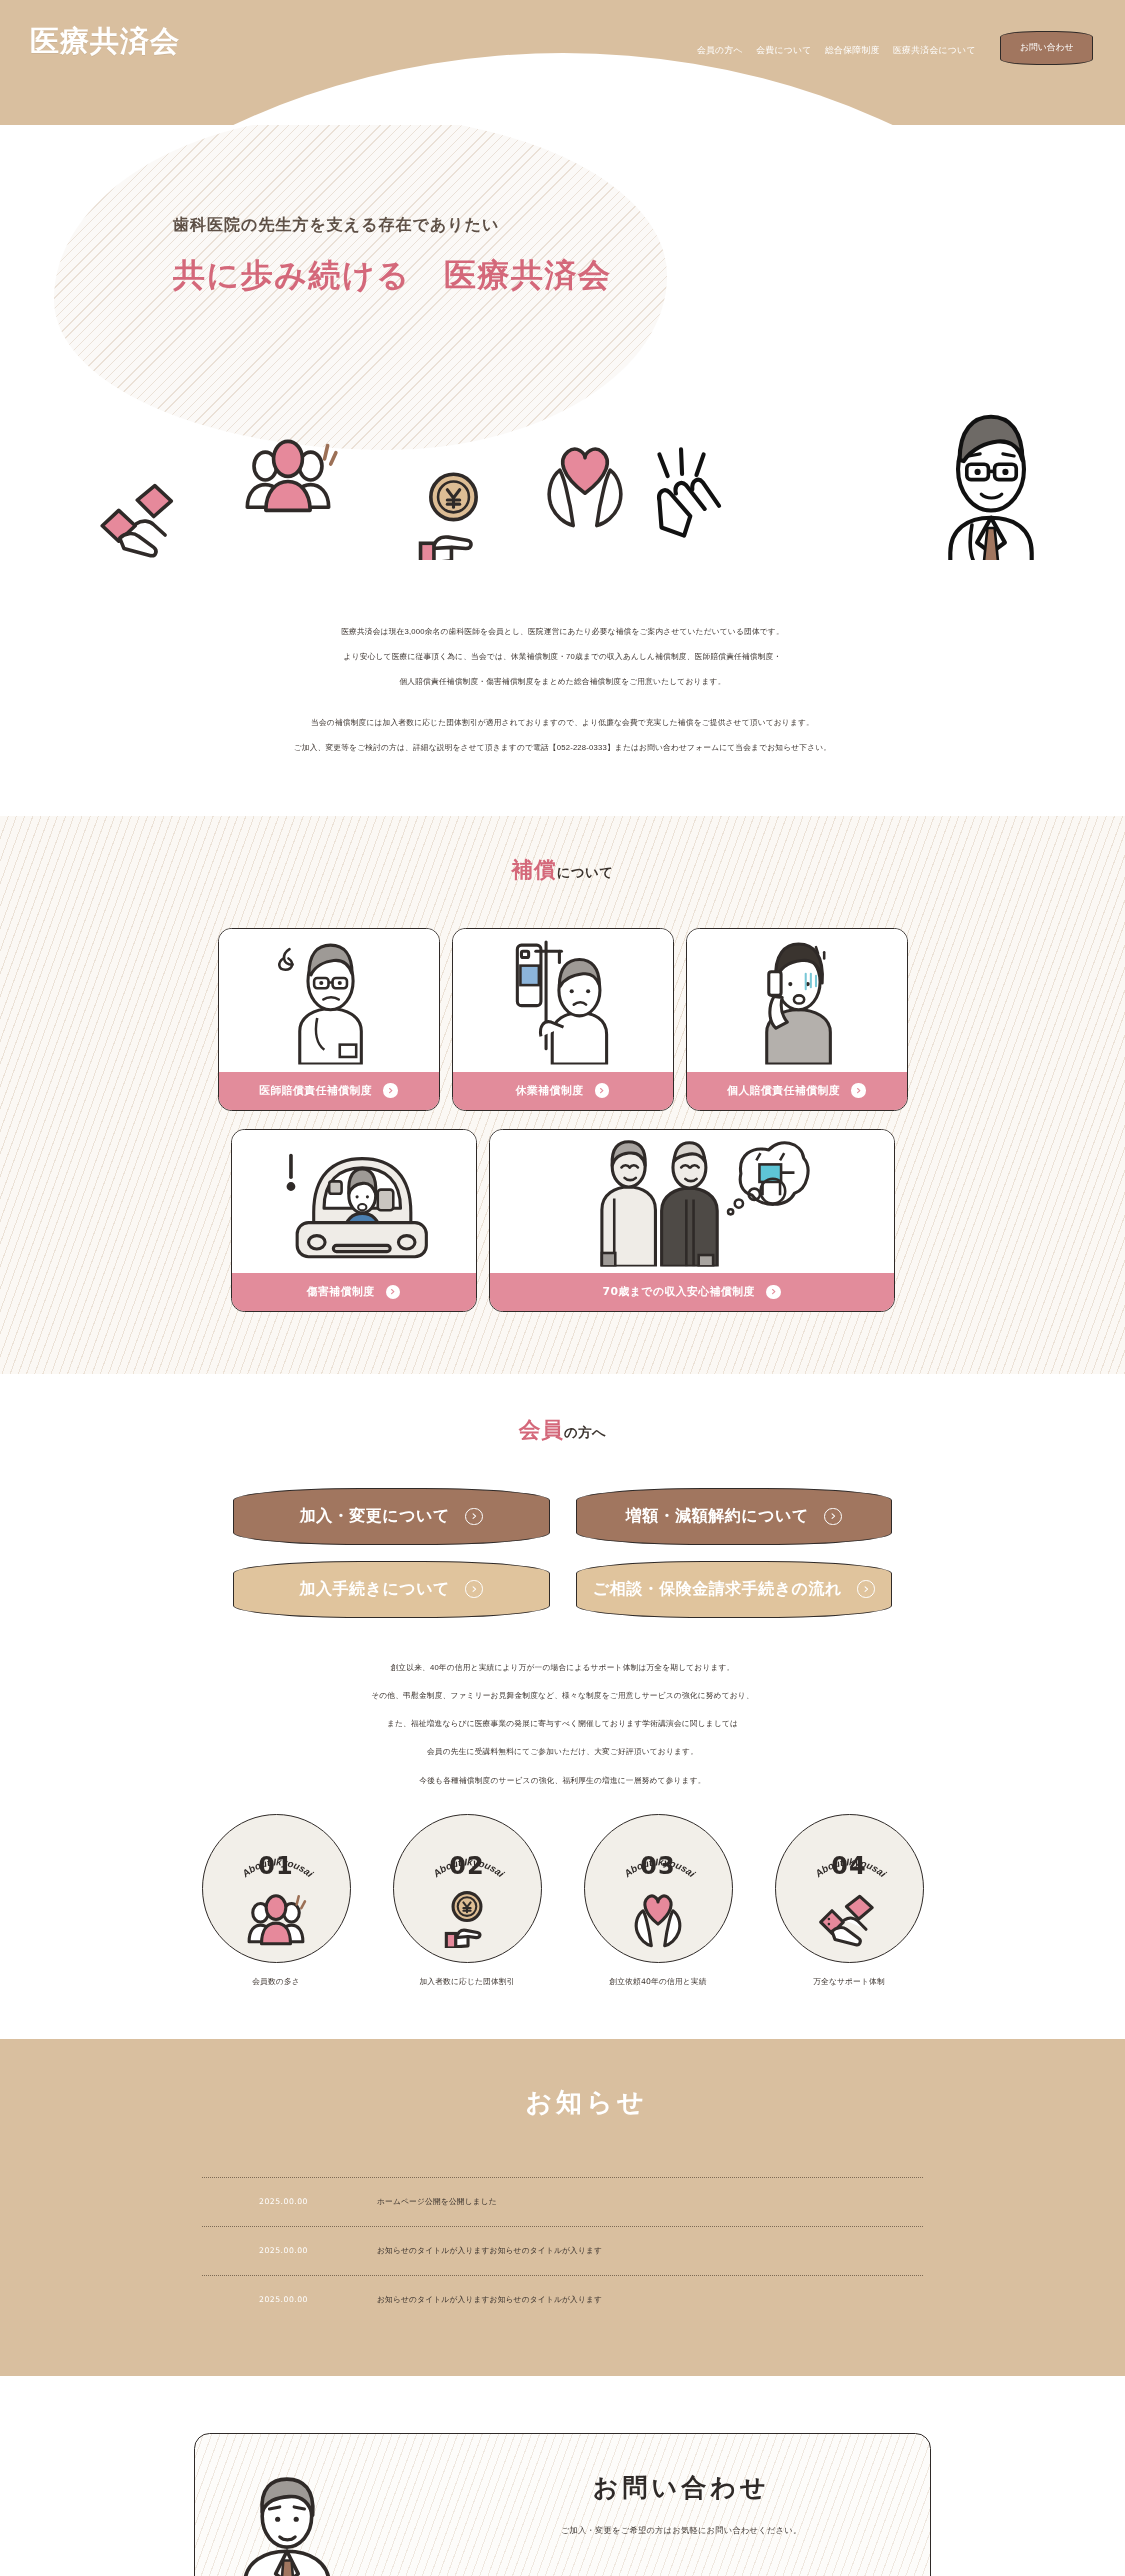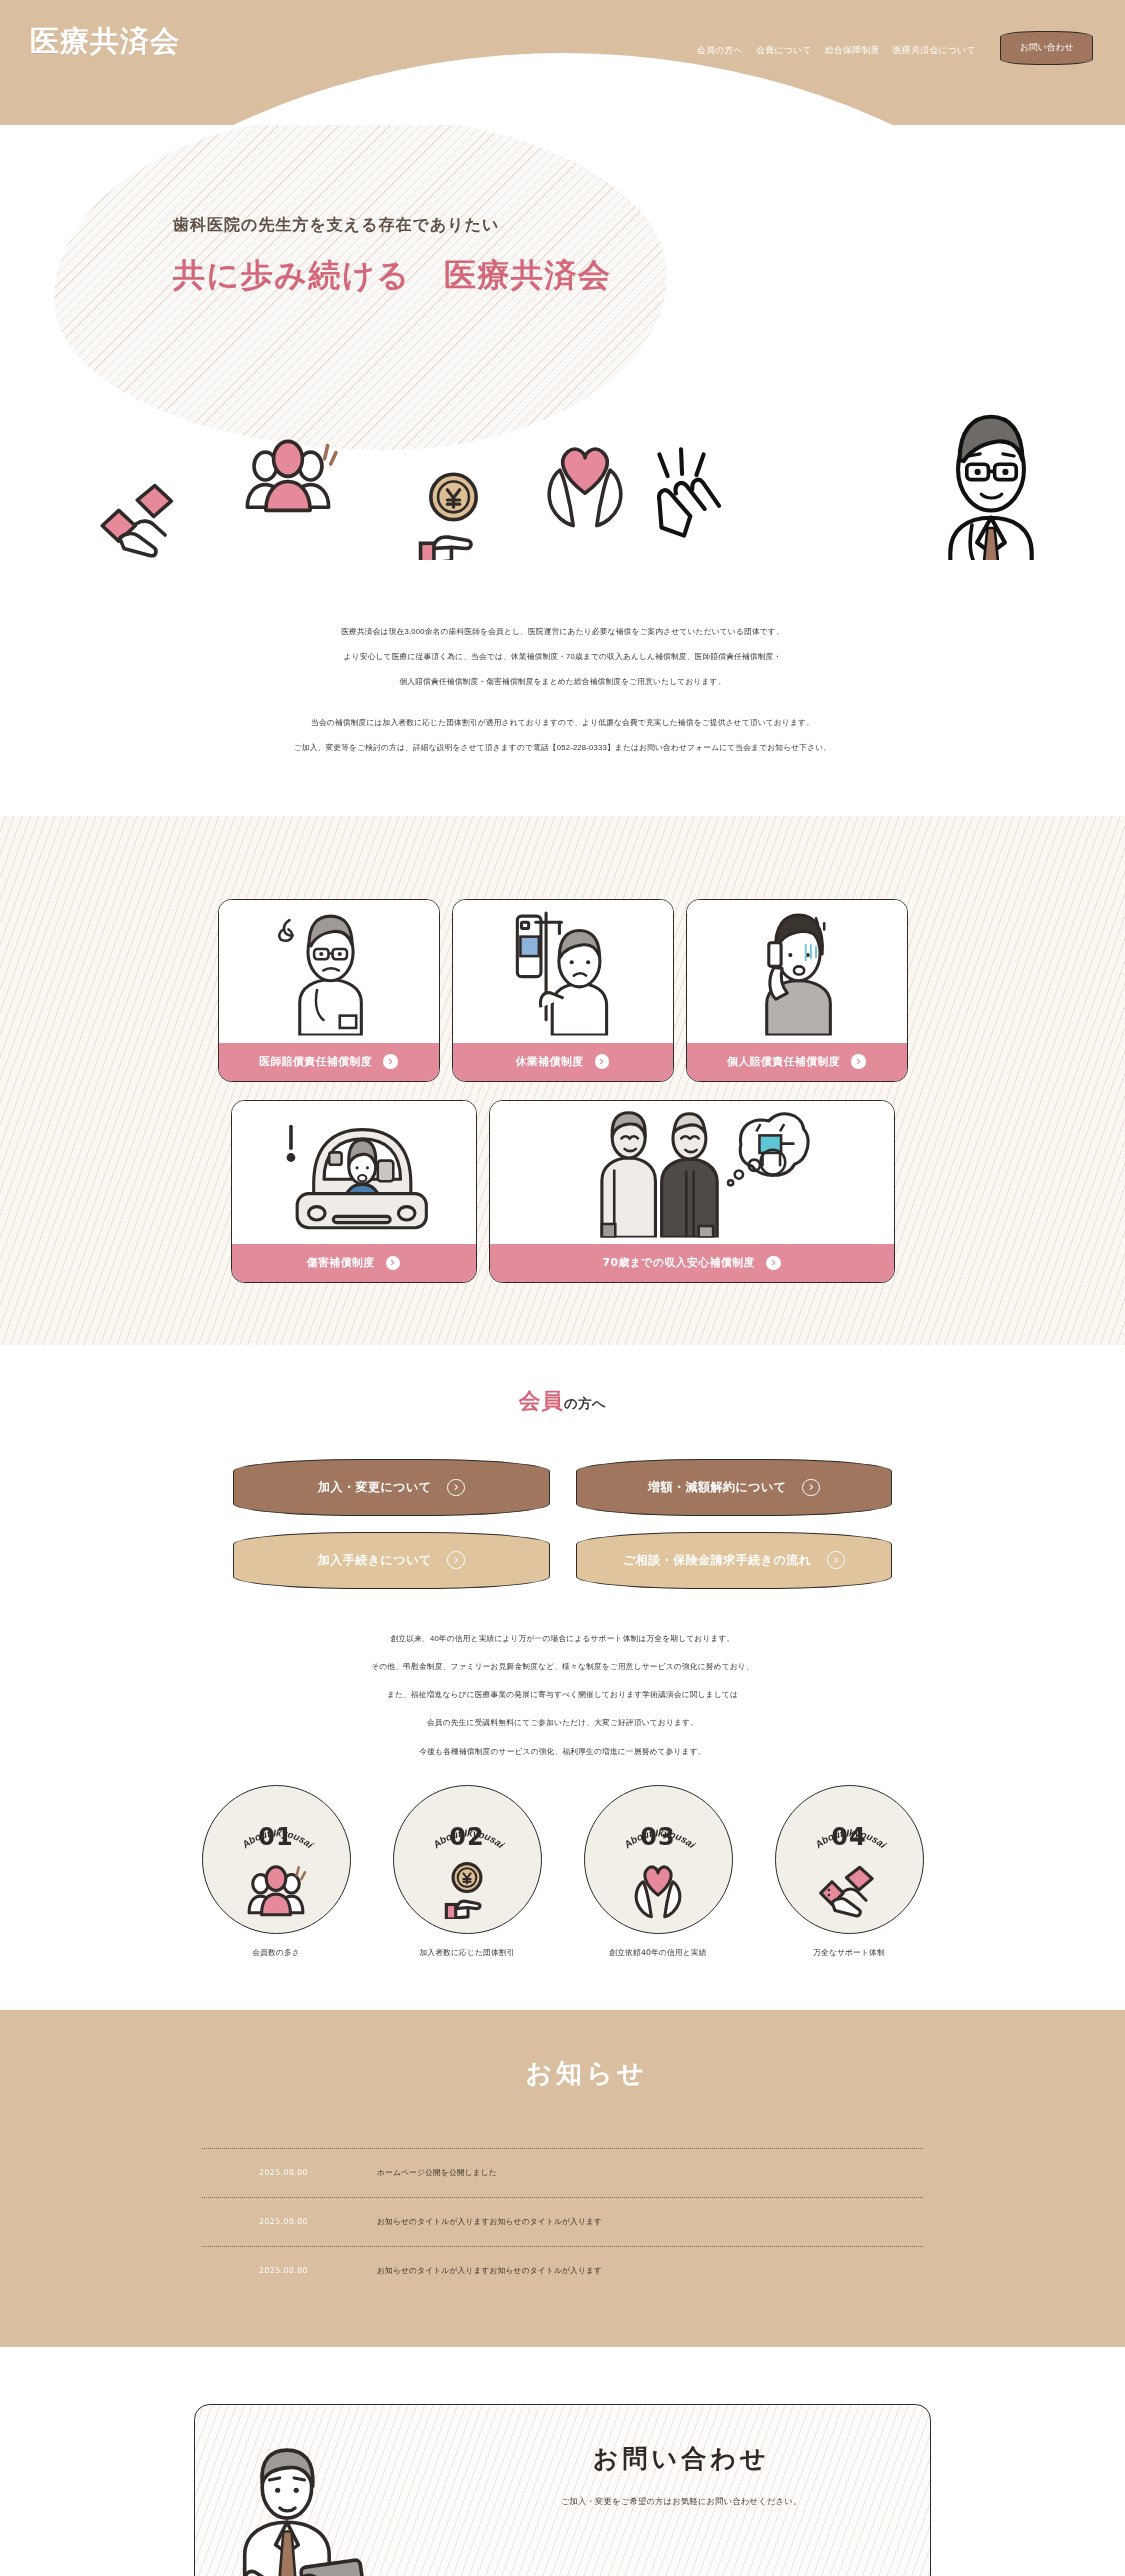--- a/index.html
+++ b/index.html
@@ -126,21 +126,21 @@
   .cards.row2 .card.wide{ width:406px;justify-content:center; }
 
   
   .members{ background:#fff; padding:41px 0 52px; }
   .mem-btns{
     width:659px; margin:44px auto 0; display:grid;
     grid-template-columns:1fr 1fr; gap:15.5px 26px;
   }
   .mem-btn{
     height:57px; display:flex; align-items:center; justify-content:center;
-    gap:15.5px; color:#fff; font-size:12px; font-weight:700;
+    gap:15.5px; color:#fff; font-size:16px; font-weight:700;
     border:1.5px solid #2f2a28; letter-spacing:0.5px;
     border-radius:40% 40% 40% 40% / 22% 22% 22% 22%;
     font-family:"DejaVu Sans",sans-serif;
   }
   .mem-btn.dark{ background:#a1765f; }
   .mem-btn.light{ background:#e0c49d; }
   .mem-btn .arrow-circle{
     width:17.5px; height:17.5px; flex:0 0 17.5px; background:transparent;
     border:1px solid #fff;
   }
@@ -343,20 +343,23 @@
       <p>医療共済会は現在3,000余名の歯科医師を会員とし、医院運営にあたり必要な補償をご案内させていただいている団体です。</p>
       <p>より安心して医療に従事頂く為に、当会では、休業補償制度・70歳までの収入あんしん補償制度、医師賠償責任補償制度・</p>
       <p>個人賠償責任補償制度・傷害補償制度をまとめた総合補償制度をご用意いたしております。</p>
       <div class="gap"></div>
       <p>当会の補償制度には加入者数に応じた団体割引が適用されておりますので、より低廉な会費で充実した補償をご提供させて頂いております。</p>
       <p>ご加入、変更等をご検討の方は、詳細な説明をさせて頂きますので電話【052-228-0333】またはお問い合わせフォームにて当会までお知らせ下さい。</p>
     </div>
   </section>
 
   <section class="hosho">
+    <div class="sec-title">
+      <span class="big">補償</span><span class="small">について</span>
+    </div>
 
     <div class="cards">
 
       <div class="card">
         <div class="card-ill">
           <svg width="118" height="129" viewBox="0 0 230 250">
             <g fill="#fff" stroke="#2f2a28" stroke-width="6" stroke-linejoin="round">
               <path d="M58 250 L58 186 C58 156 88 142 118 142 C148 142 178 156 178 186 L178 250 Z"></path>
               <ellipse cx="118" cy="88" rx="44" ry="56"></ellipse>
             </g>

